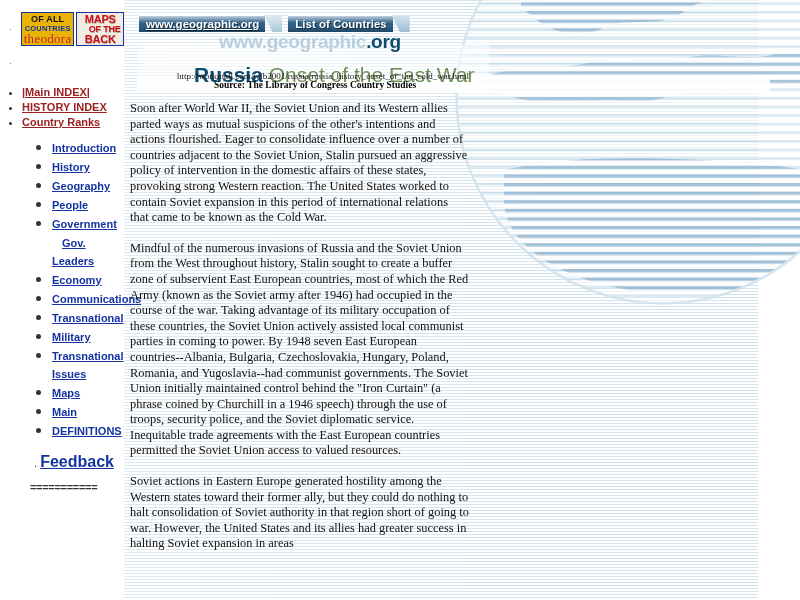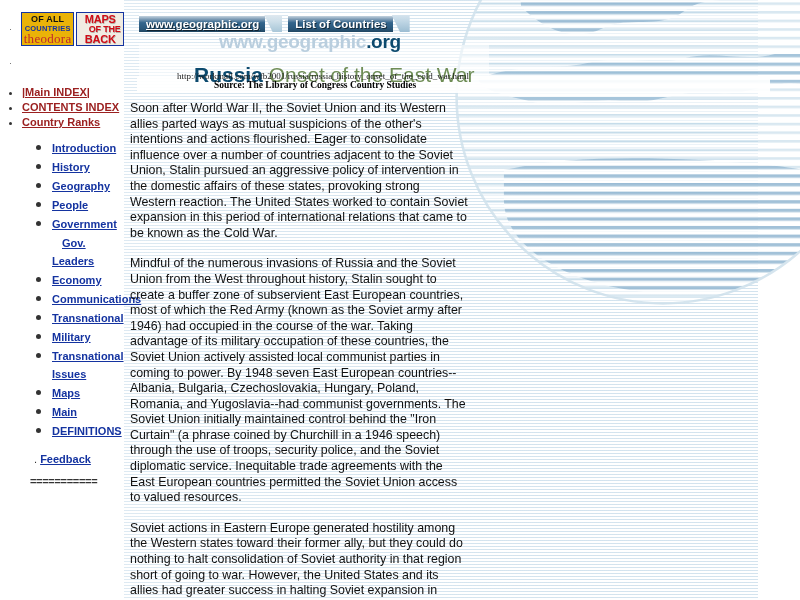--- a/index.html
+++ b/index.html
@@ -177,21 +177,21 @@
     margin-left: 10px;
   }
   .feedback-row {
     margin: 14px 0 0 34px;
     font-size: 11px;
   }
   .feedback-row .dot { color:#333; }
   .feedback-row a {
     color: #1433a0;
     font-weight: bold;
-    font-size: 11px;
+    font-size: 16px;
     text-decoration: underline;
   }
   .rule-eq {
     margin: 10px 0 0 30px;
     font-size: 11px;
     font-weight: bold;
     color: #333;
     letter-spacing: -0.3px;
     font-family: "Liberation Sans", sans-serif;
   }
@@ -326,20 +326,21 @@
     text-decoration: underline;
     margin-bottom: 12px;
     letter-spacing: 0.1px;
   }
   #content p {
     margin: 0 11px 15px 0;
     font-size: 12.4px;
     line-height: 15.6px;
     color: #111111;
     text-align: left;
+    font-family: Liberation Serif, serif;
   }
 </style>
 </head>
 <body>
 
 <div id="page-bg">
   <div id="bg-band"></div>
   <svg id="bg-globe" viewBox="0 0 200 200" xmlns="http://www.w3.org/2000/svg">
     <defs>
       <clipPath id="globeClip">
@@ -390,21 +391,21 @@
       </span>
       <span class="logo-maps">
         <div class="m1">MAPS</div>
         <div class="m2">OF THE</div>
         <div class="m3">BACK</div>
       </span>
     </div>
 
     <ul class="nav-top">
       <li><a href="#">|Main INDEX|</a></li>
-      <li><a href="#">CONTENTS INDEX</a></li>
+      <li><a href="#">HISTORY INDEX</a></li>
       <li><a href="#">Country Ranks</a></li>
     </ul>
 
     <ul class="nav-main">
       <li><a href="#">Introduction</a></li>
       <li><a href="#">History</a></li>
       <li><a href="#">Geography</a></li>
       <li><a href="#">People</a></li>
       <li><a href="#">Government</a></li>
       <li class="sub-plain"><a href="#">Gov. Leaders</a></li>

